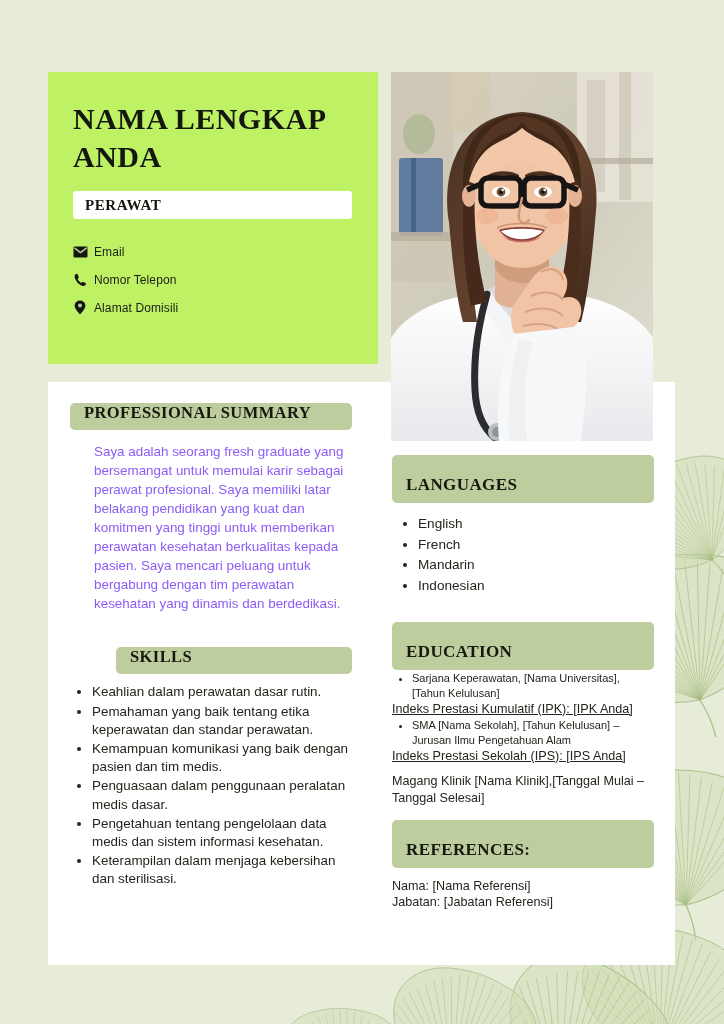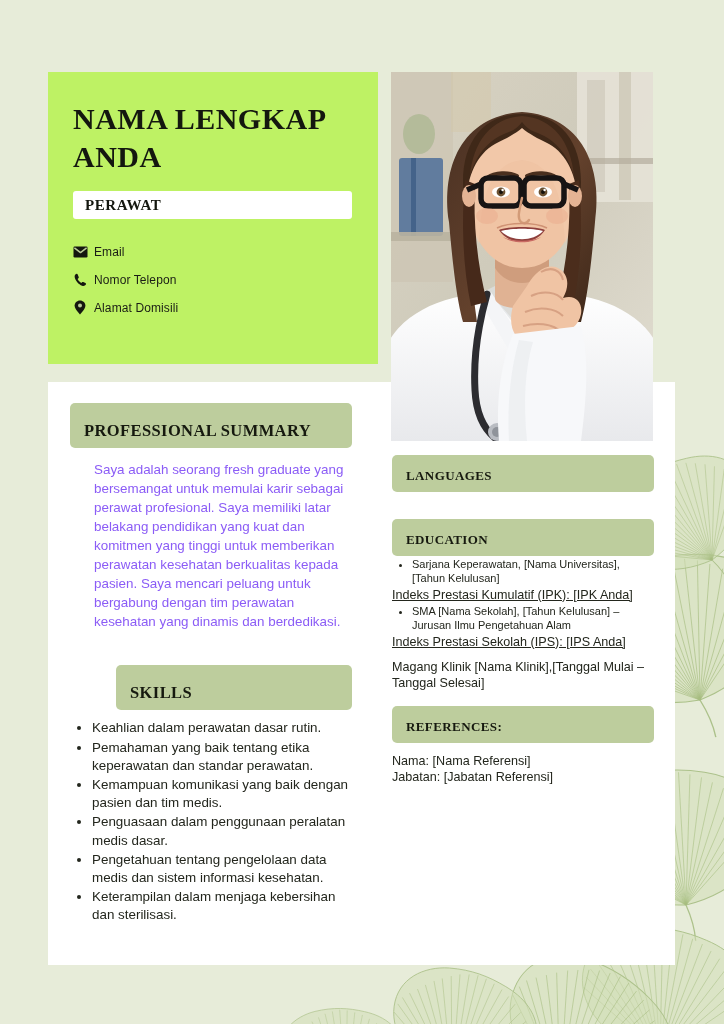--- a/index.html
+++ b/index.html
@@ -135,26 +135,26 @@
   }
 
   .section-heading {
     background: #bdcd9d;
     border-radius: 5px;
     font-family: "Liberation Serif", serif;
     font-weight: 700;
     font-size: 16.5px;
     letter-spacing: 0.4px;
     color: #16190f;
-    padding: 18px 0 7px 14px;
+    padding: 0 0 7px 14px;
     box-sizing: border-box;
   }
   .section-heading.tall {
-    font-size: 13px;
-    padding: 13px 0 8px 14px;
+    font-size: 17px;
+    padding: 20px 0 8px 14px;
   }
 
   .body-text {
     font-size: 13.4px;
     line-height: 1.42;
     color: #8b5cf6;
     margin-top: 12px;
     margin-left: 24px;
   }
 
@@ -444,20 +444,26 @@
     <li>Penguasaan dalam penggunaan peralatan medis dasar.</li>
     <li>Pengetahuan tentang pengelolaan data medis dan sistem informasi kesehatan.</li>
     <li>Keterampilan dalam menjaga kebersihan dan sterilisasi.</li>
   </ul>
 </div>
 
 <div id="right-column">
 
   <div class="section-heading tall">LANGUAGES</div>
 
+  <ul class="bullets lang">
+    <li>English</li>
+    <li>French</li>
+    <li>Mandarin</li>
+    <li>Indonesian</li>
+  </ul>
 
   <div class="section-heading tall gap-edu">EDUCATION</div>
 
   <ul class="bullets compact">
     <li>Sarjana Keperawatan, [Nama Universitas], [Tahun Kelulusan]</li>
   </ul>
   <div class="sub-note">Indeks Prestasi Kumulatif (IPK): [IPK Anda]</div>
   <ul class="bullets compact">
     <li>SMA [Nama Sekolah], [Tahun Kelulusan]  – Jurusan Ilmu Pengetahuan Alam</li>
   </ul>

